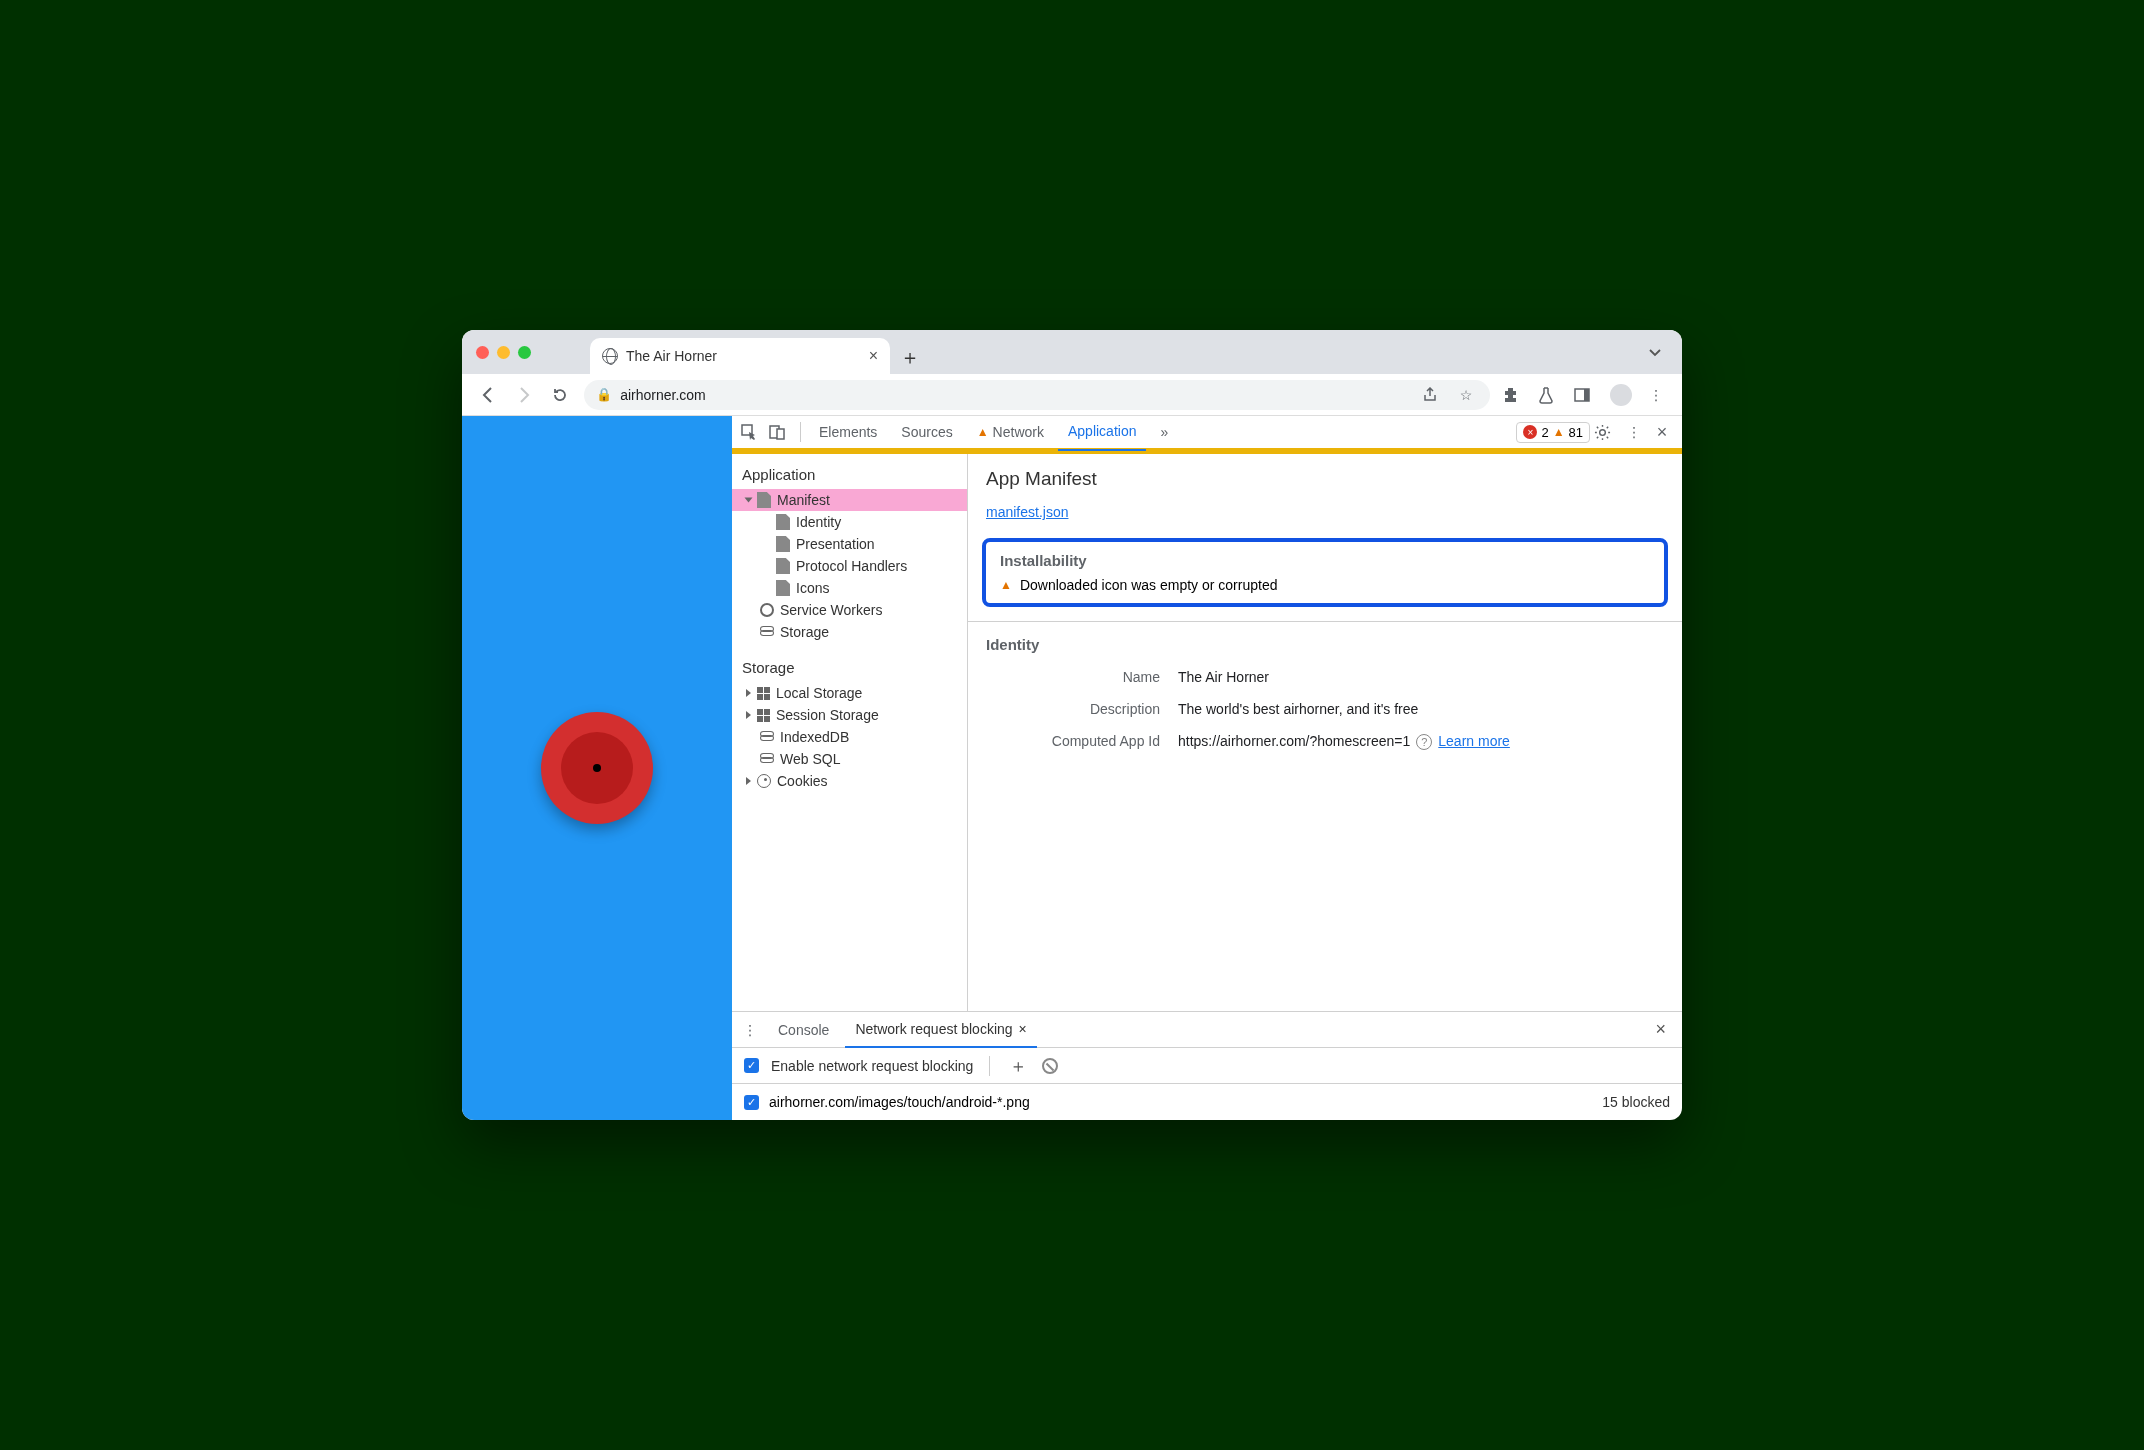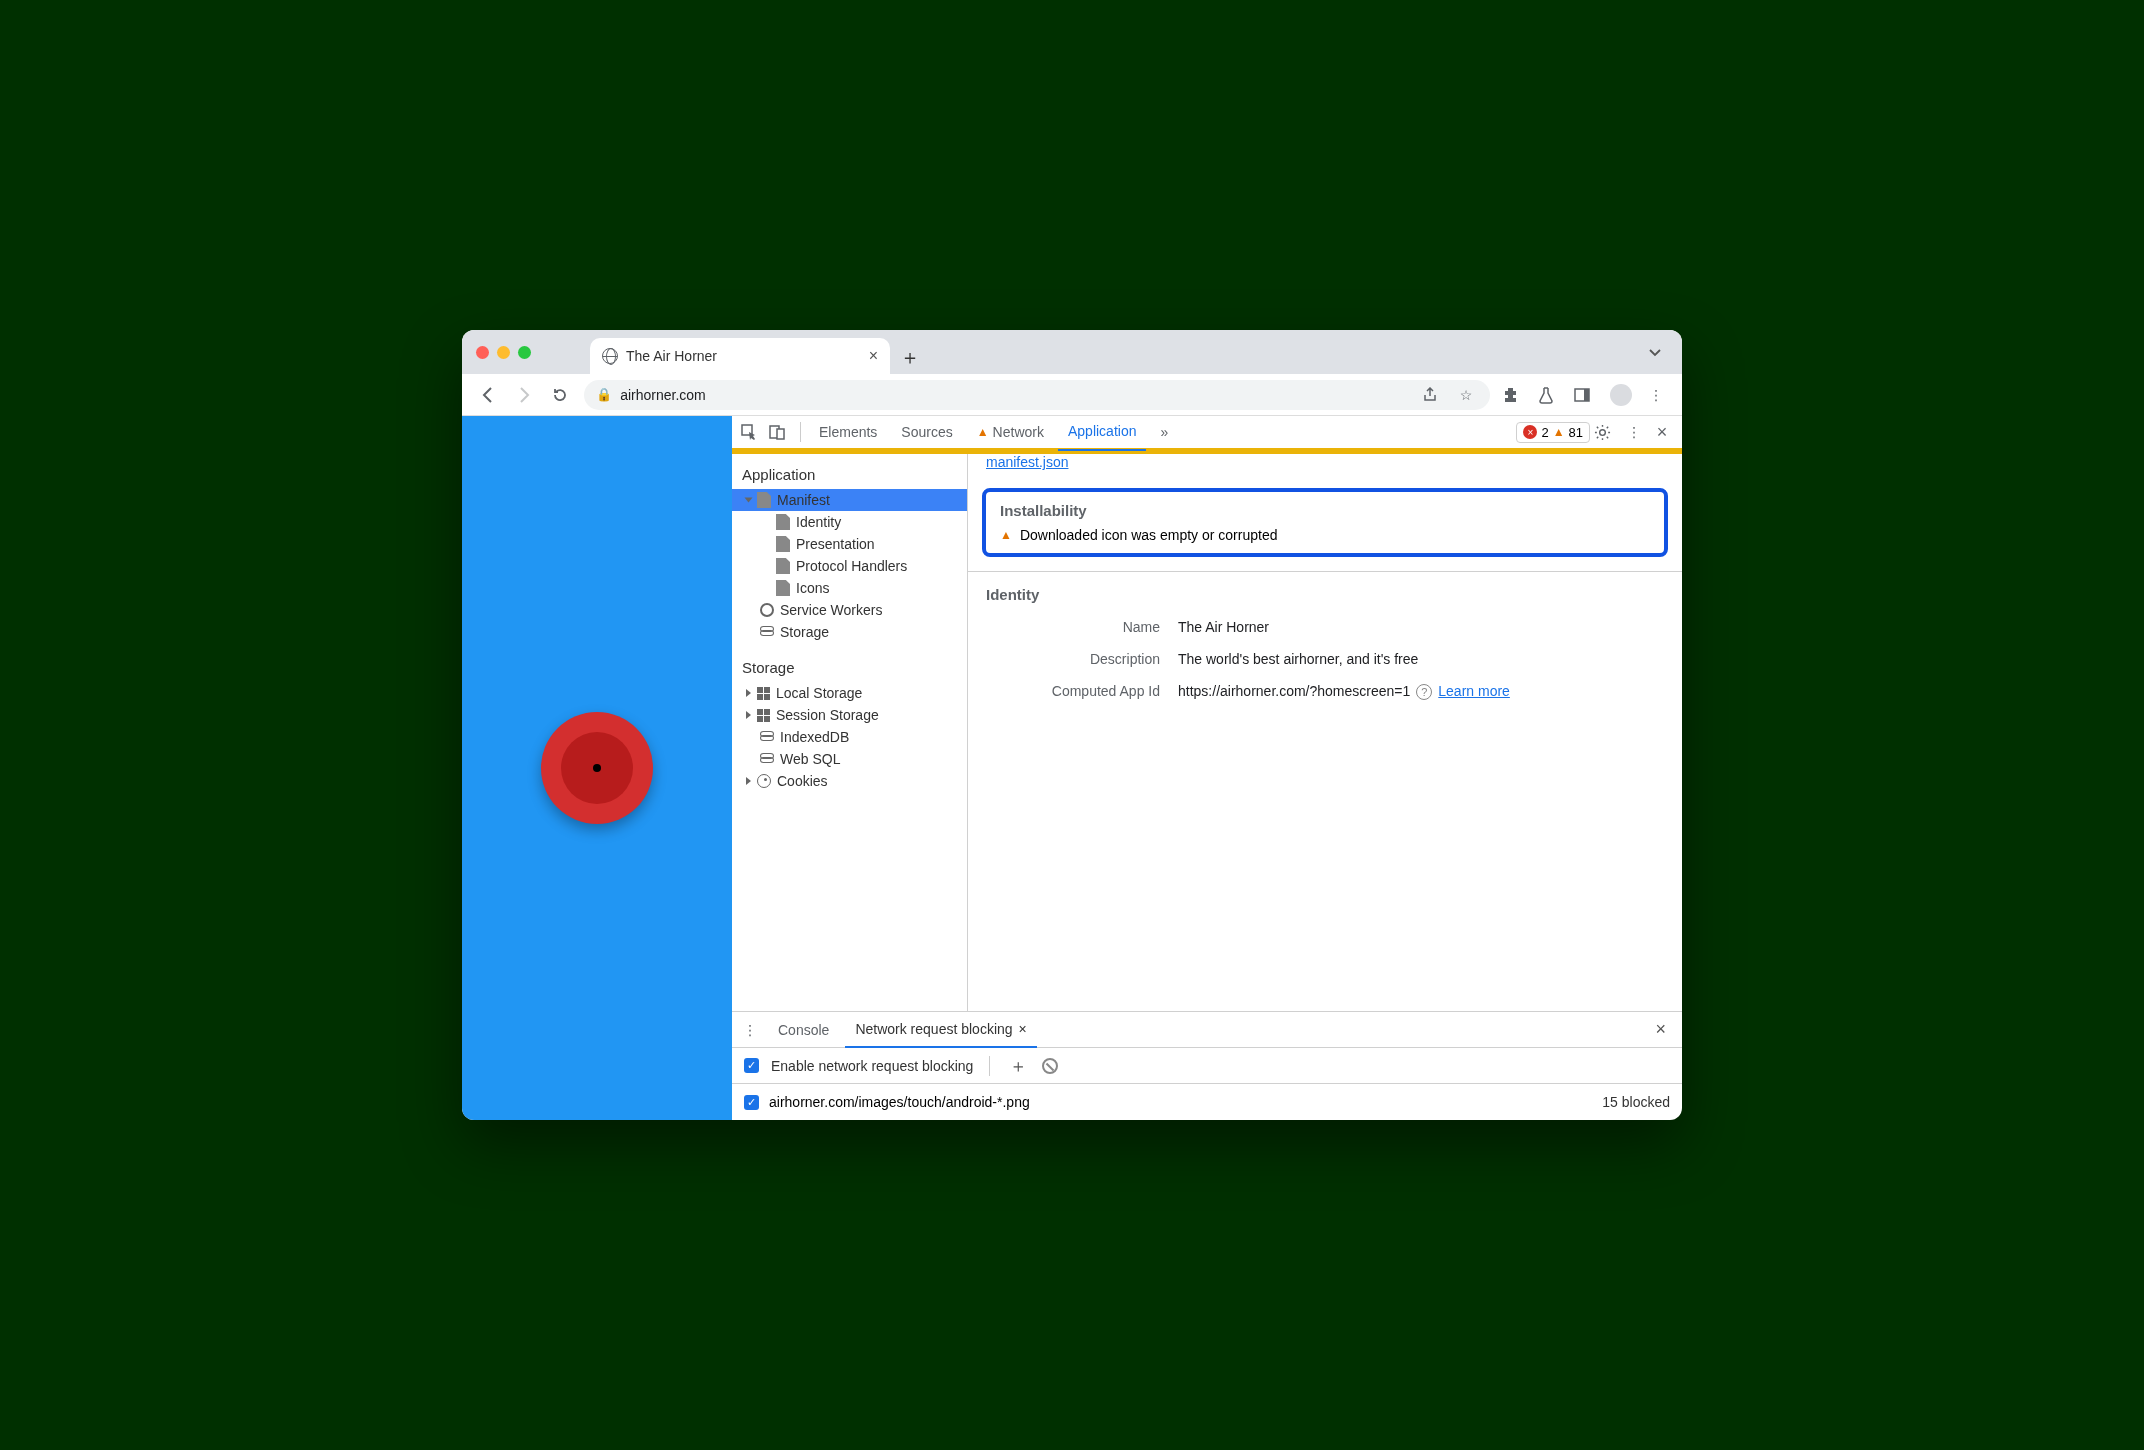--- a/index.html
+++ b/index.html
@@ -37,21 +37,21 @@
 .dt-tab { padding:0 10px; height:38px; display:flex; align-items:center; gap:4px; color:#5f6368; cursor:pointer; }
 .dt-tab.active { color:#1a73e8; border-bottom:2px solid #1a73e8; }
 .badge-grp { margin-left:auto; display:flex; align-items:center; gap:4px; border:1px solid #d0d0d0; border-radius:4px; padding:2px 6px; font-size:13px; }
 .warn-tri { color:#e37400; font-size:12px; }
 .err-circ { width:14px; height:14px; background:#d93025; color:#fff; border-radius:50%; display:inline-flex; align-items:center; justify-content:center; font-size:10px; }
 
 .dt-body { flex:1; display:flex; min-height:0; }
 .sidebar { width:236px; border-right:1px solid #d0d0d0; overflow:auto; padding:6px 0; }
 .side-h { font-size:15px; color:#333; padding:6px 10px; }
 .tree-row { display:flex; align-items:center; gap:6px; padding:3px 6px 3px 14px; cursor:pointer; color:#333; }
-.tree-row.sel { background:#3b82f6; }
+.tree-row.sel { background:#f9a8d4; }
 .tree-row.sub { padding-left:44px; }
 .tri { width:0; height:0; border-left:5px solid #666; border-top:4px solid transparent; border-bottom:4px solid transparent; }
 .tri.down { transform:rotate(90deg); }
 .file-ic { width:14px; height:16px; background:#888; clip-path: polygon(0 0, 70% 0, 100% 25%, 100% 100%, 0 100%); }
 .cog-ic { width:14px; height:14px; border:2px solid #666; border-radius:50%; position:relative; }
 .db-ic { width:14px; height:12px; position:relative; }
 .db-ic::before, .db-ic::after, .db-ic span { content:""; position:absolute; left:0; right:0; height:4px; border:1.5px solid #666; border-radius:50%/100%; }
 .db-ic::before{top:0;} .db-ic::after{top:4px;}
 .grid-ic { width:13px; height:13px; display:grid; grid-template:1fr 1fr/1fr 1fr; gap:1px; }
 .grid-ic div { background:#666; }
@@ -267,20 +267,21 @@
               <span>Web SQL</span>
             </div>
           <div class="tree-row">
               <span class="tri"></span>
               <span class="cookie-ic"></span>
               <span>Cookies</span>
             </div>
         </div>
 
         <div class="main">
+          <div class="m-head">App Manifest</div>
           <div class="m-link"><a href="#">manifest.json</a></div>
 
           <div class="install-box">
             <div class="sec-h">Installability</div>
             <div class="warn-row">
               <span class="warn-tri">▲</span>
               <span>Downloaded icon was empty or corrupted</span>
             </div>
           </div>
 

